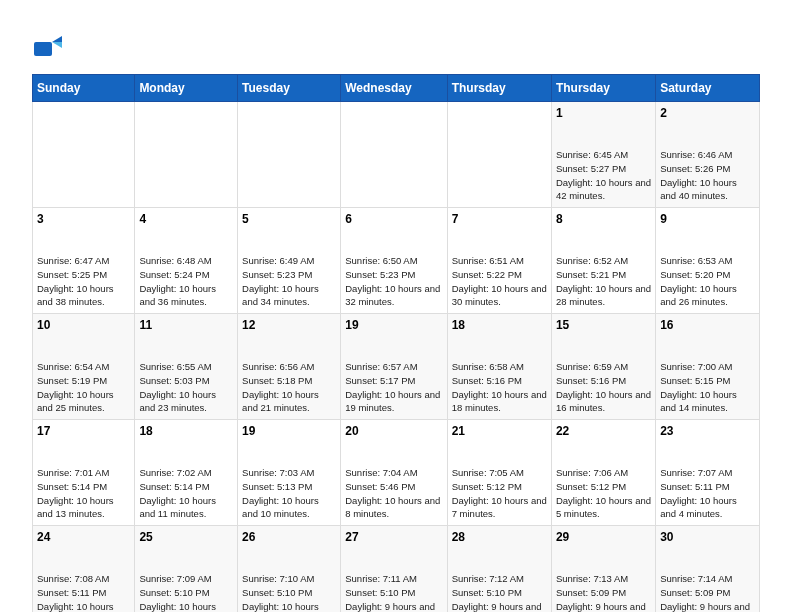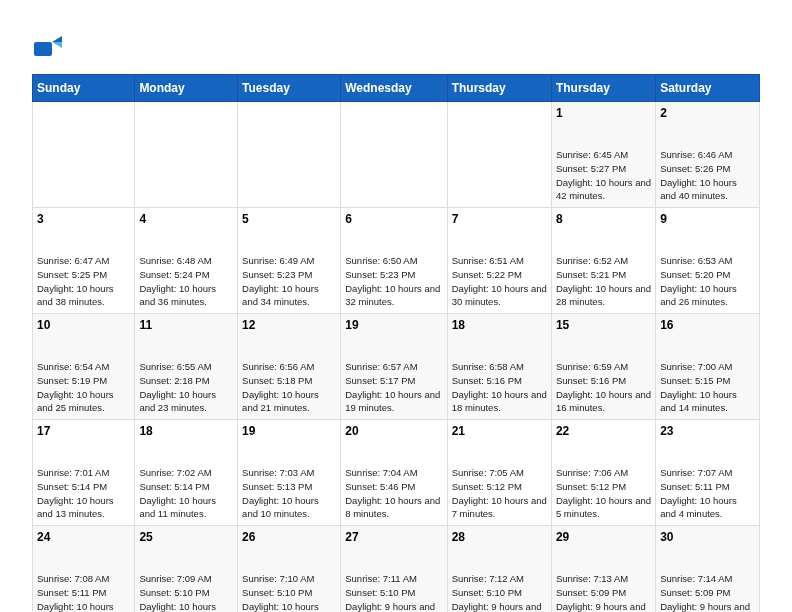--- a/index.html
+++ b/index.html
@@ -201,21 +201,21 @@
           <td>
             <span class="day-number">10</span>
             <div class="day-info">Sunrise: 6:54 AM
 Sunset: 5:19 PM
 Daylight: 10 hours
 and 25 minutes.</div>
           </td>
           <td>
             <span class="day-number">11</span>
             <div class="day-info">Sunrise: 6:55 AM
-Sunset: 2:18 PM
+Sunset: 5:03 PM
 Daylight: 10 hours
 and 23 minutes.</div>
           </td>
           <td>
             <span class="day-number">12</span>
             <div class="day-info">Sunrise: 6:56 AM
 Sunset: 5:18 PM
 Daylight: 10 hours
 and 21 minutes.</div>
           </td>

